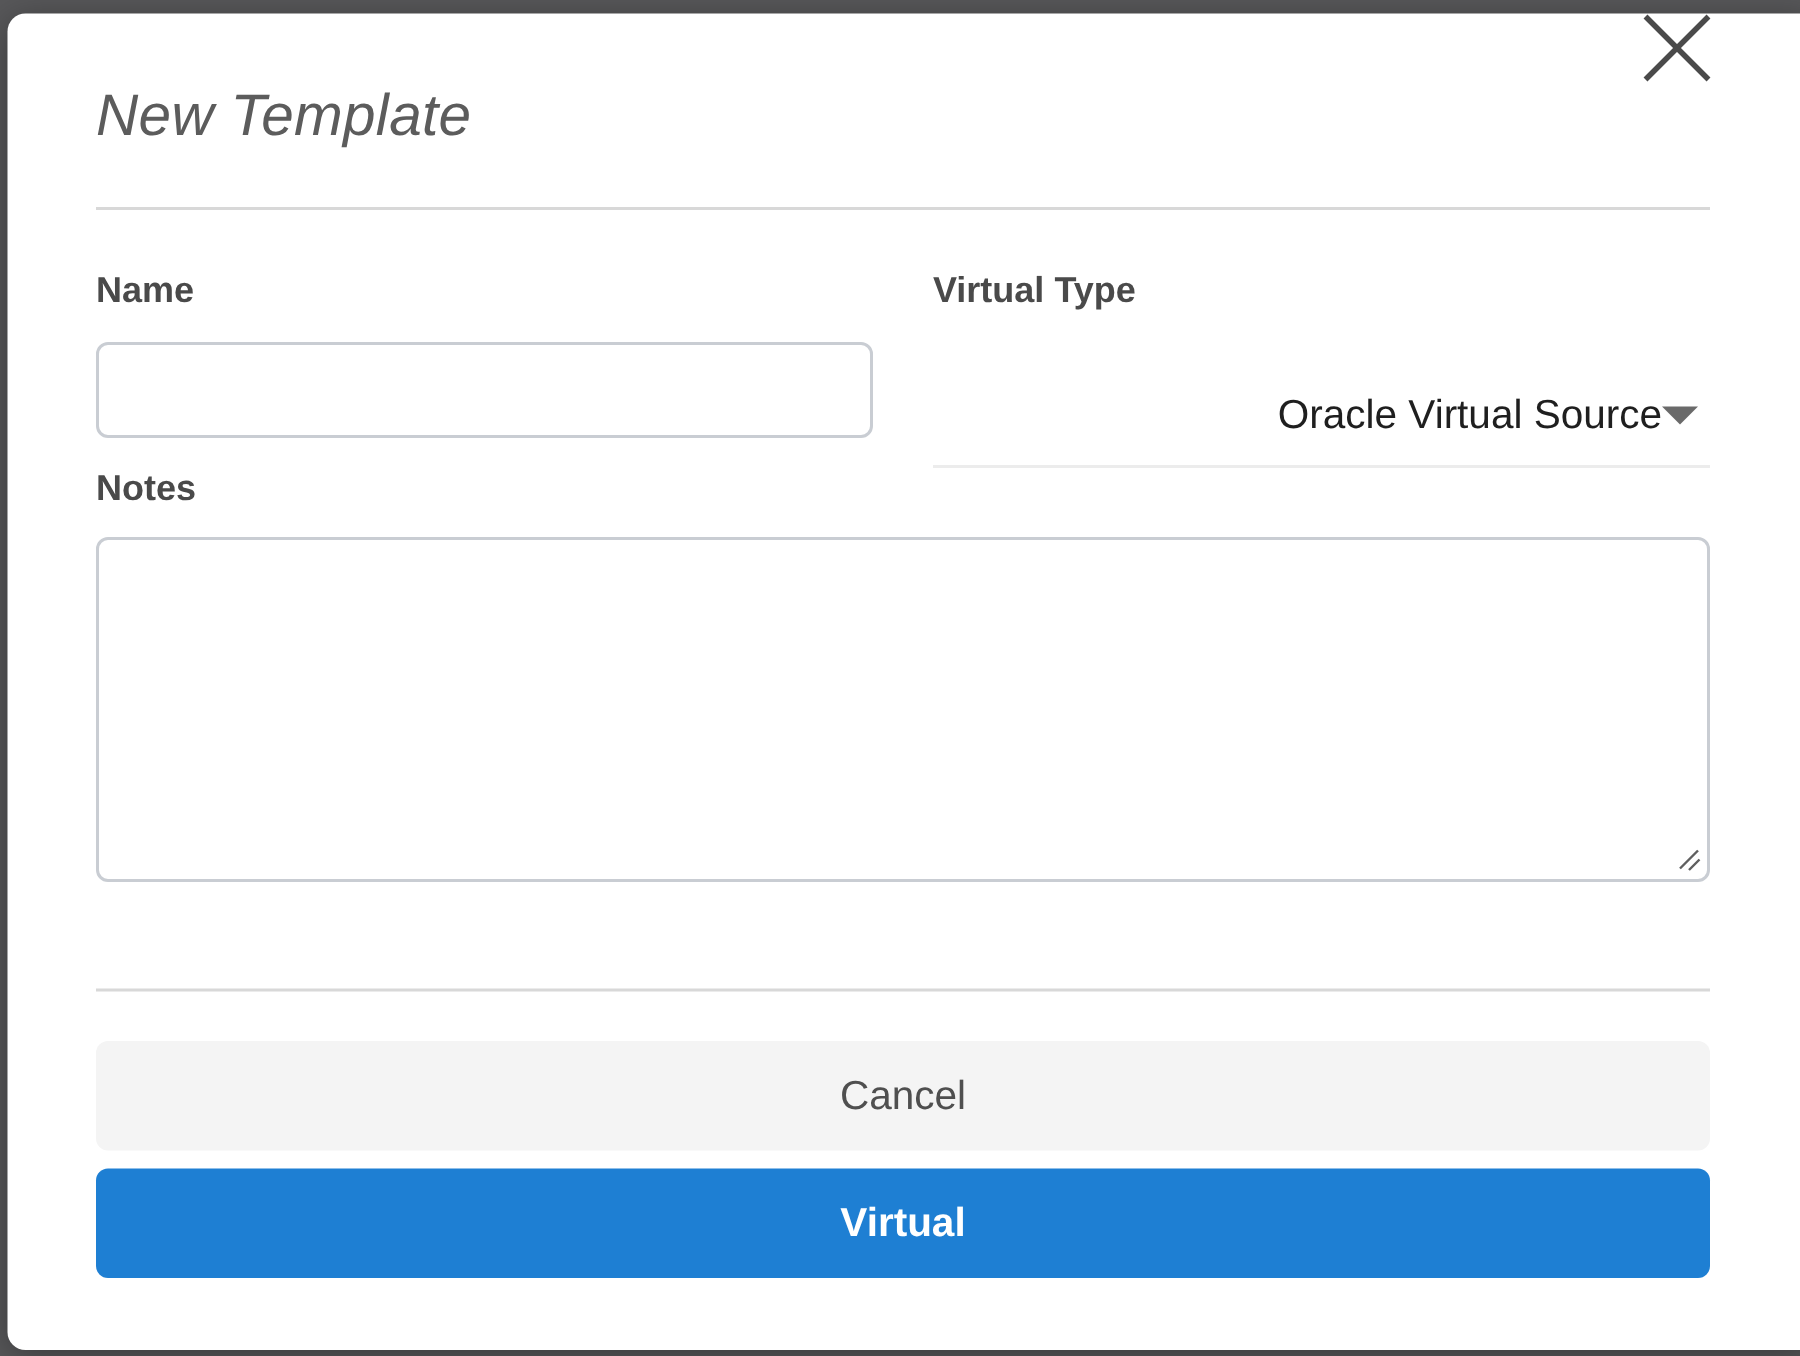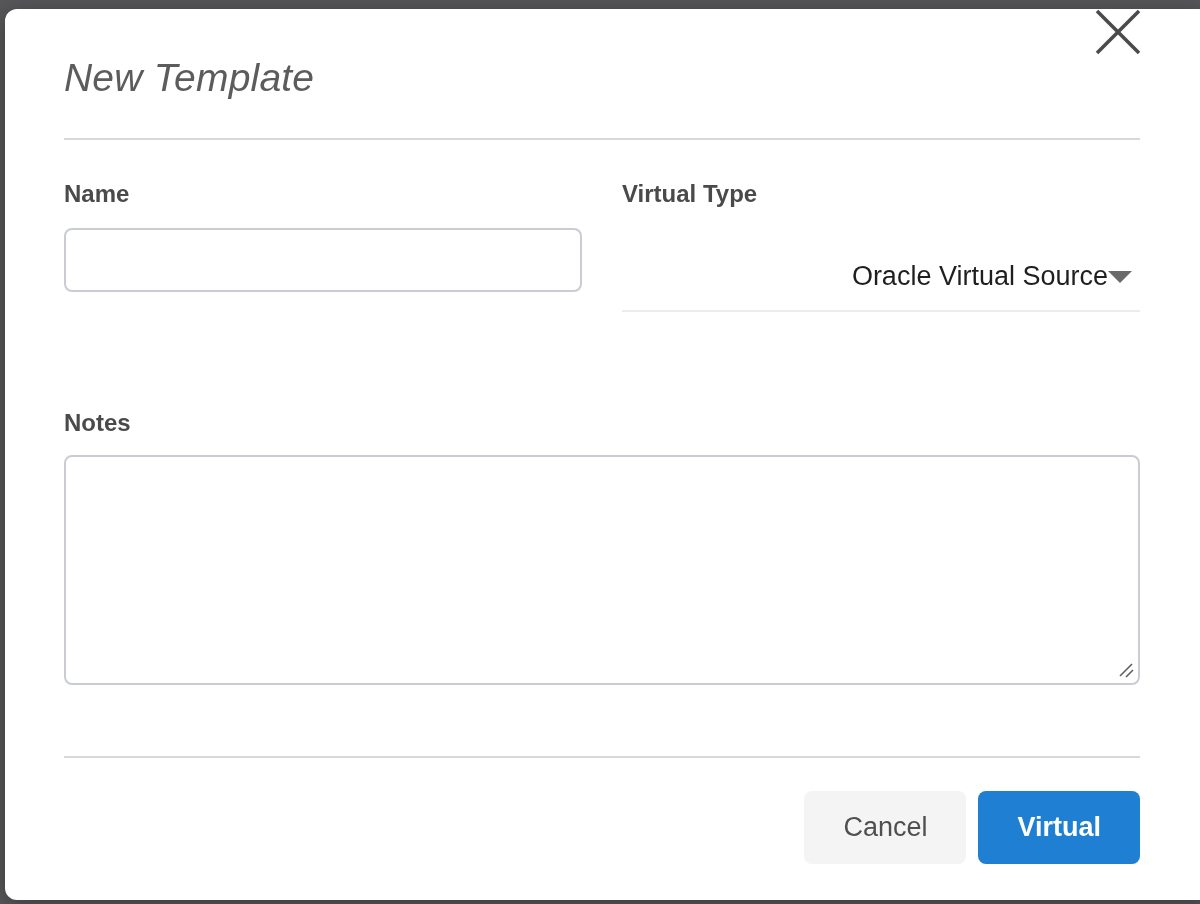--- a/index.html
+++ b/index.html
@@ -95,21 +95,21 @@
   }
   .chevron-down {
     width: 0;
     height: 0;
     border-left: 12px solid transparent;
     border-right: 12px solid transparent;
     border-top: 12px solid #6a6a6a;
     margin-right: 8px;
   }
   
-  .notes-block { margin-top: 97px; }
+  .notes-block { }
   .textarea-wrap { position: relative; margin-top: 18px; }
   .notes-textarea {
     width: 100%;
     height: 230px;
     border: 2px solid #c9cdd3;
     border-radius: 8px;
     background: #ffffff;
     font-family: "Liberation Sans", "DejaVu Sans", sans-serif;
     font-size: 24px;
     color: #1f1f1f;
@@ -130,20 +130,21 @@
   .footer-divider {
     border: none;
     border-top: 2px solid #d8d8d8;
     margin-top: 71px;
   }
   .modal-footer {
     margin-top: 33px;
     display: flex;
     justify-content: flex-end;
     gap: 12px;
+    flex-direction: column;
   }
   .btn {
     height: 73px;
     border: none;
     border-radius: 8px;
     font-family: "Liberation Sans", "DejaVu Sans", sans-serif;
     font-size: 27px;
     cursor: pointer;
     padding: 0 39px;
     line-height: 73px;

